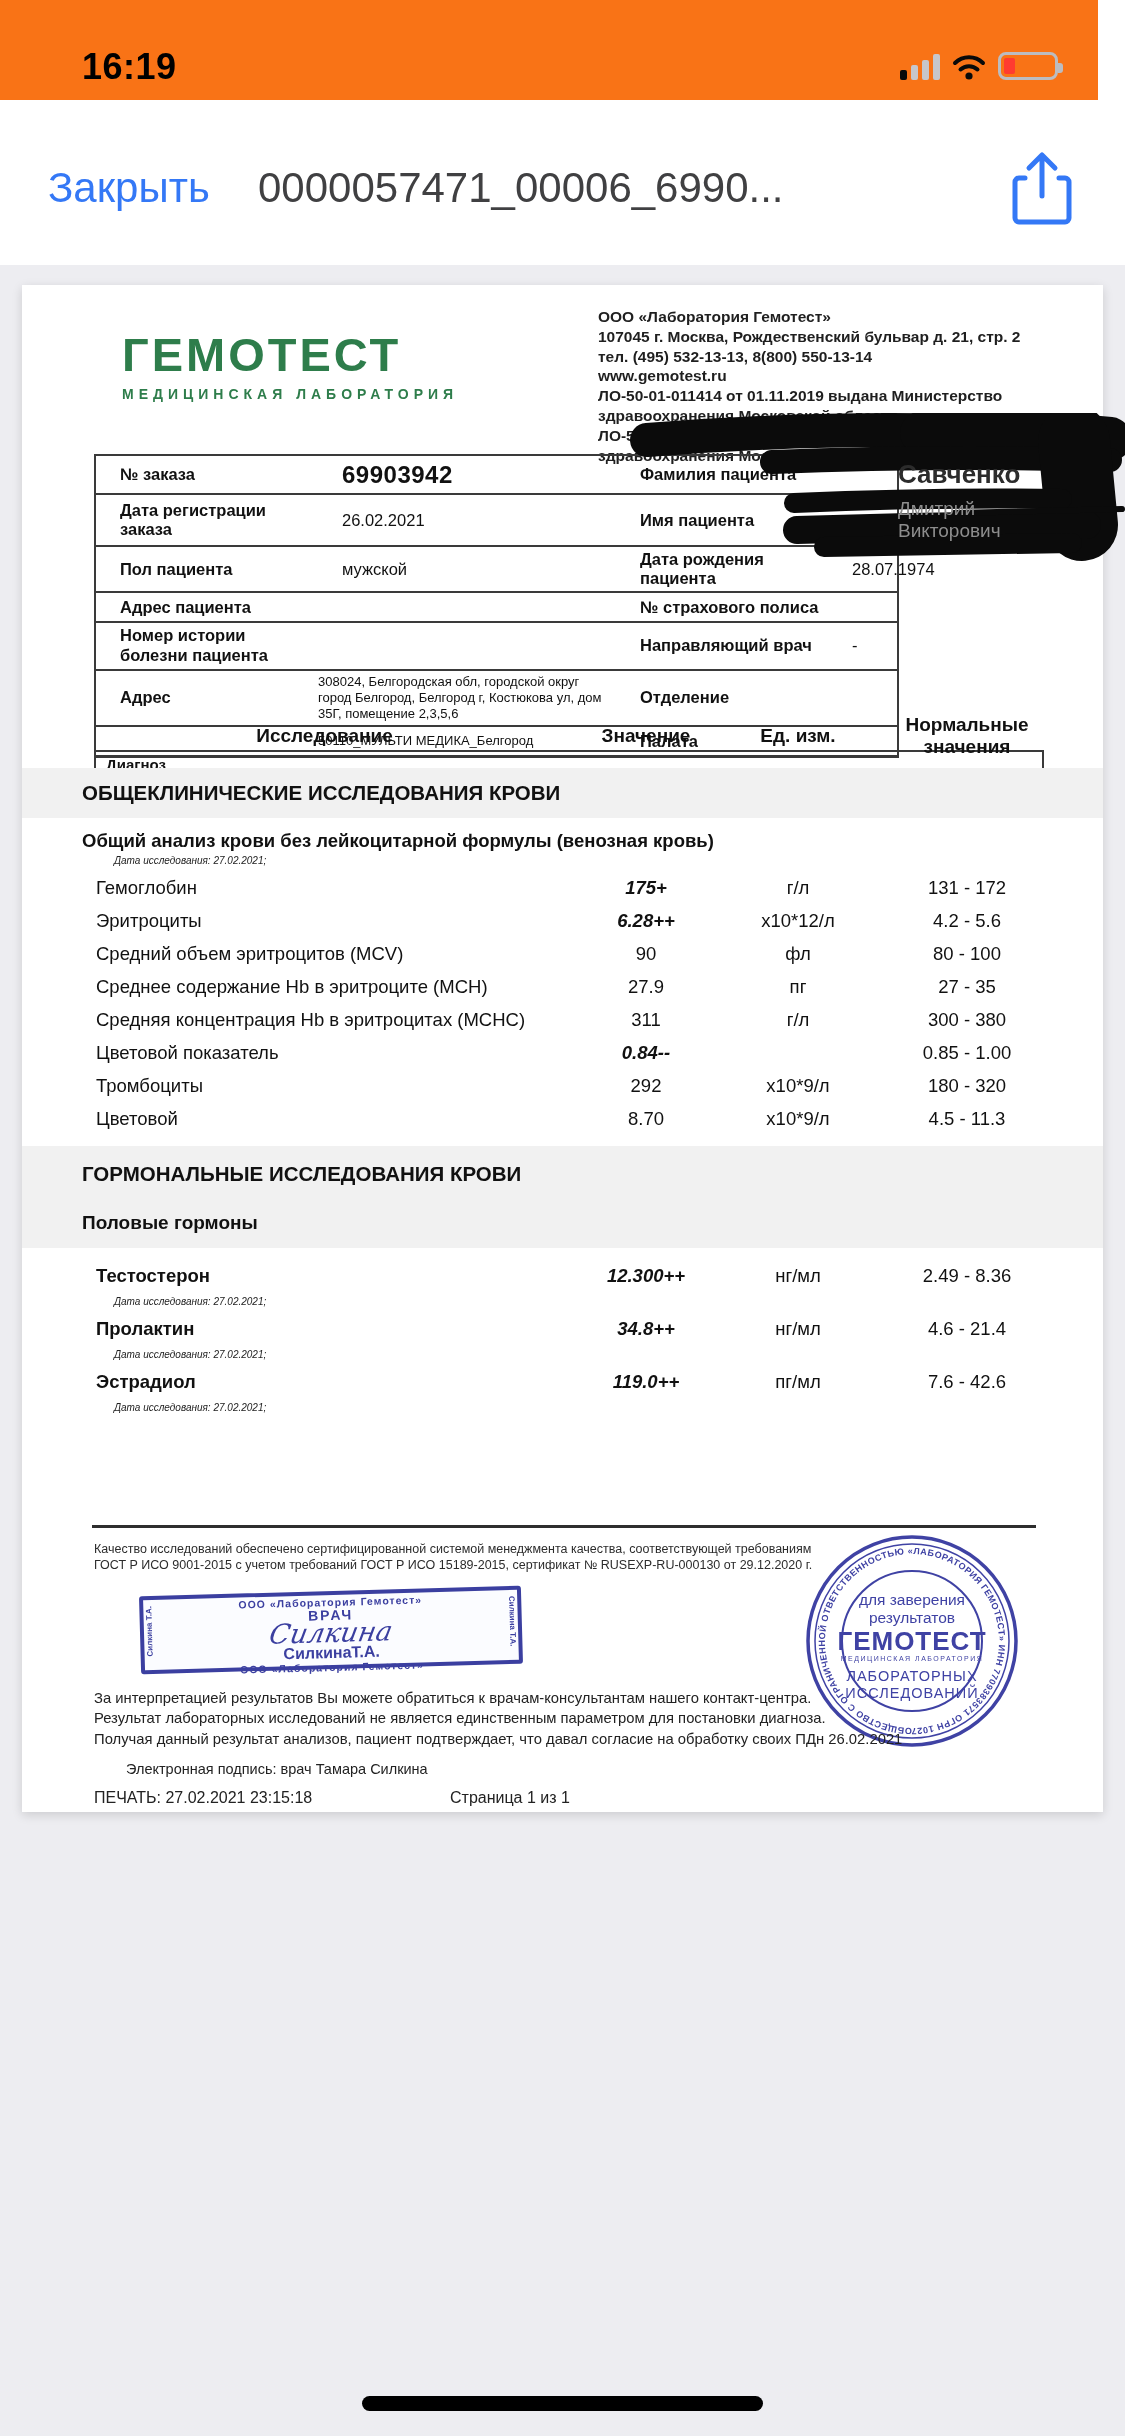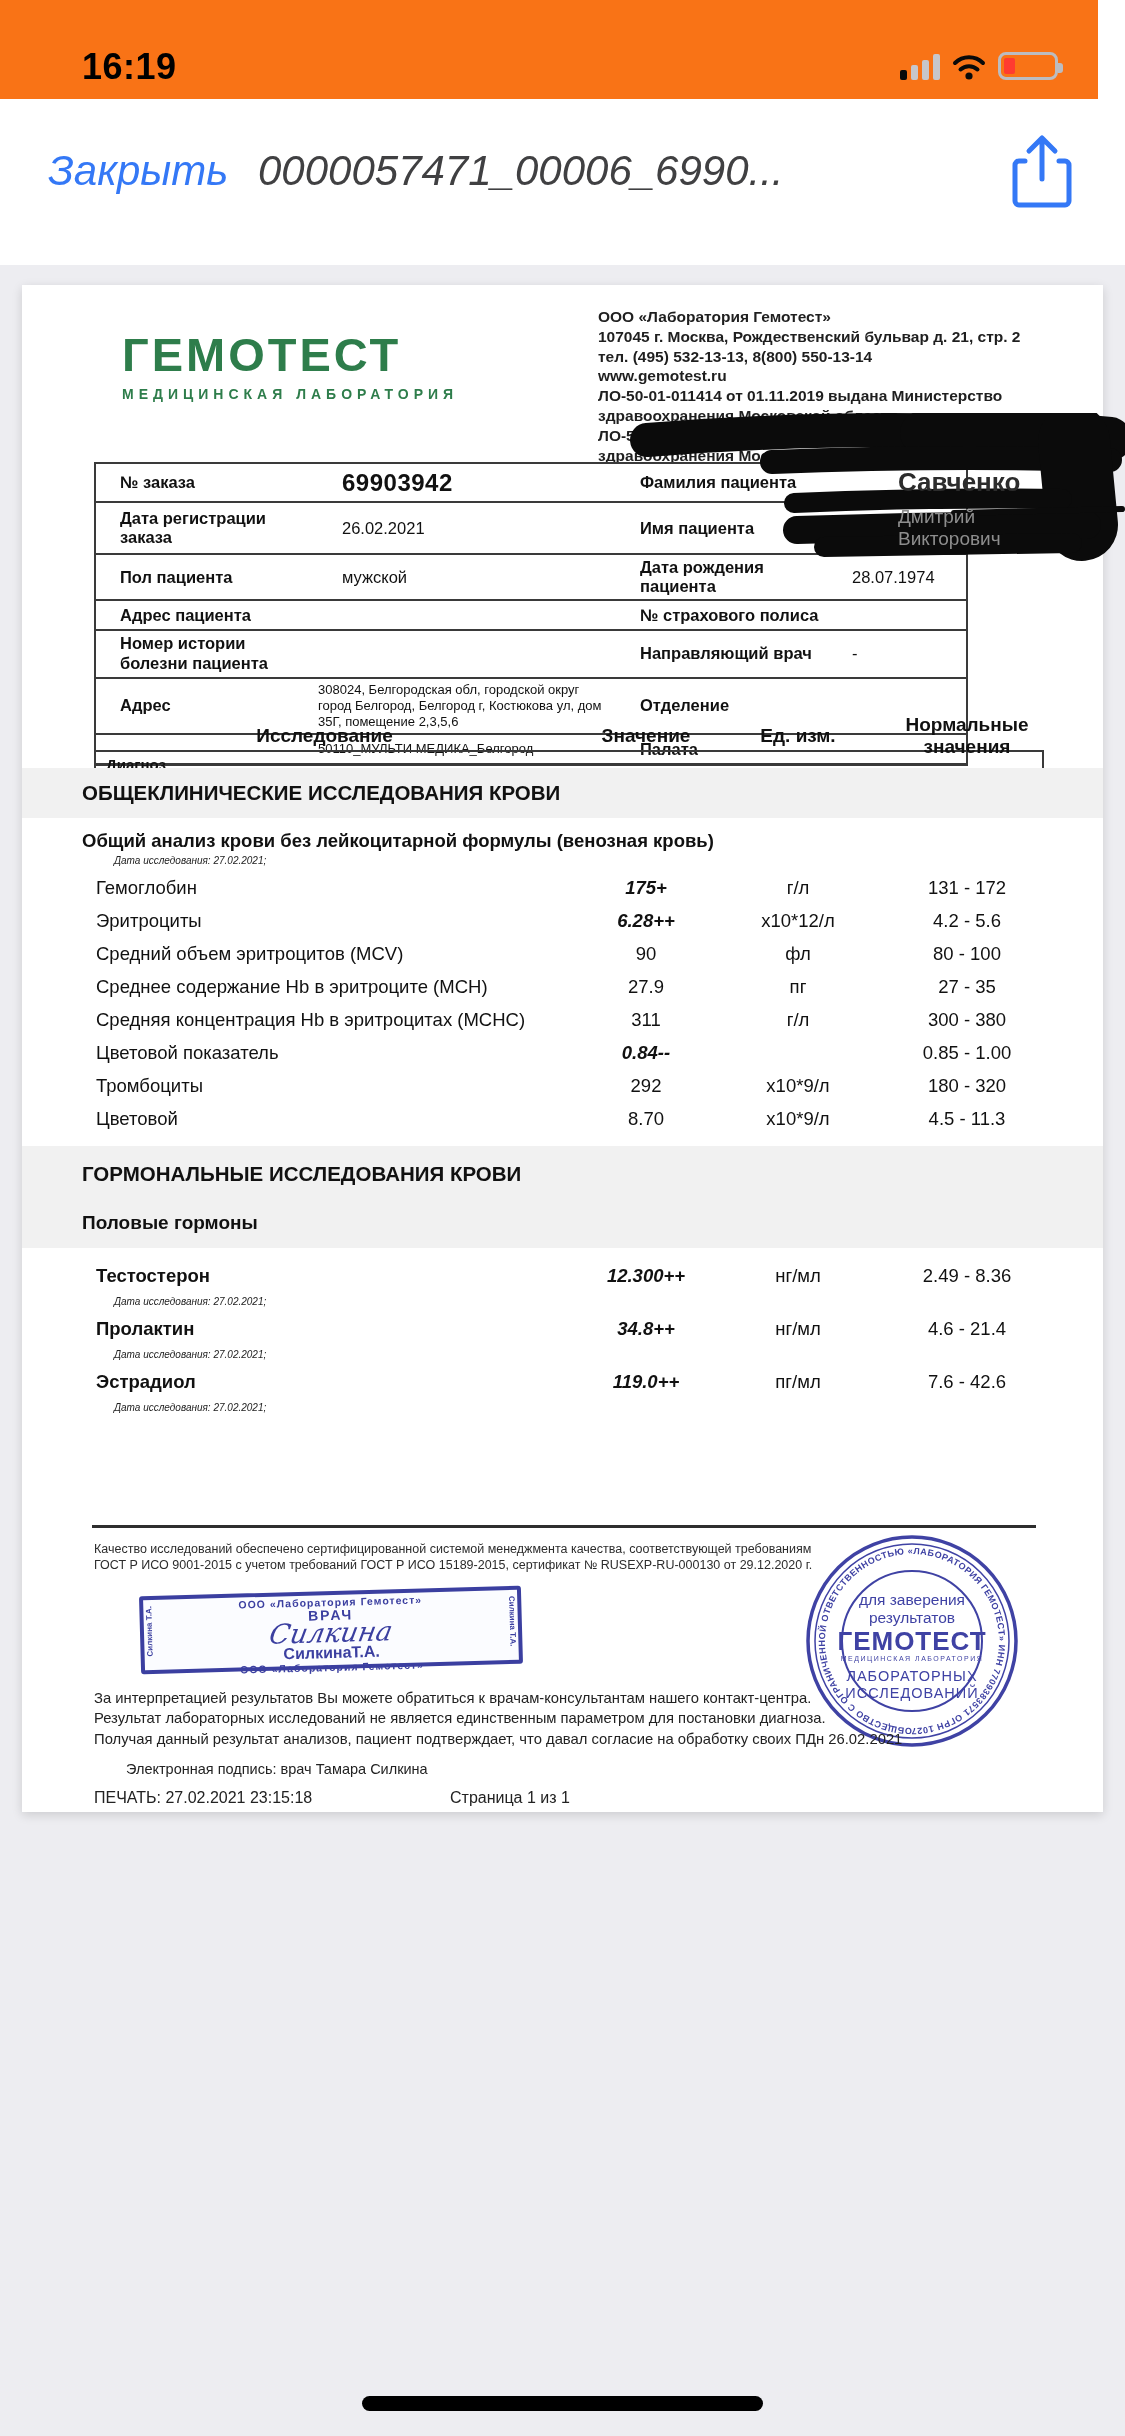--- a/index.html
+++ b/index.html
@@ -12,38 +12,38 @@
   .statusbar { position:absolute; top:0; left:0; width:1098px; height:100px; background:#f97316; }
   .sb-time { position:absolute; left:82px; top:46px; font-size:36px; font-weight:700; color:#000; letter-spacing:.5px; }
   .sb-icons { position:absolute; right:40px; top:52px; display:flex; align-items:flex-end; gap:12px; }
   .cell-bars { display:flex; align-items:flex-end; gap:4px; height:26px; }
   .cell-bars i { display:block; width:7px; border-radius:2px; background:#c7c7cb; }
   .cell-bars i.on { background:#0a0a0a; }
   .b1{height:10px} .b2{height:15px} .b3{height:20px} .b4{height:26px}
   .battery { position:relative; width:60px; height:28px; border:3px solid #bcbcc0; border-radius:8px; }
   .battery .fill { position:absolute; left:3px; top:3px; width:11px; height:16px; background:#ff3b30; border-radius:2px; }
   .battery .nub { position:absolute; right:-8px; top:8px; width:5px; height:10px; background:#bcbcc0; border-radius:0 3px 3px 0; }
-  .navbar { position:absolute; top:99px; left:0; width:1125px; height:165px; background:#fff;font-style:italic; }
+  .navbar { position:absolute; top:116px; left:0; width:1125px; height:165px; background:#fff; }
   .nav-close { position:absolute; left:48px; top:48px; font-size:42px; color:#3478f6; }
   .nav-title { position:absolute; left:258px; top:48px; font-size:42px; color:#404042; font-weight:400; }
   .nav-share { position:absolute; right:52px; top:34px; width:62px; height:76px; }
   
   .viewer { position:absolute; top:265px; left:0; width:1125px; height:2171px; background:#ededf1; }
   .pagecard {
     position:absolute; left:22px; top:20px; width:1081px; height:1527px;
     background:#fff; box-shadow:0 3px 10px rgba(0,0,0,.14);
   }
   
   .logo { position:absolute; left:100px; top:42px; }
   .logo-title { font-size:47px; font-weight:800; color:#2e7d4b; letter-spacing:3px; }
   .logo-sub { font-size:14px; font-weight:700; color:#2e7d4b; letter-spacing:5px; margin-top:4px; }
   .org { position:absolute; left:576px; top:22px; width:502px; font-size:15.5px; font-weight:700; color:#1f1f1f; line-height:1.28; }
   .org div { margin:0; }
   
-  .info { position:absolute; left:72px; top:177px; width:874px; border:2px solid #3a3a3a; border-bottom-width:3px; font-size:16.5px; color:#111; }
+  .info { position:absolute; left:72px; top:169px; width:805px; border:2px solid #3a3a3a; border-bottom-width:3px; font-size:16.5px; color:#111; }
   .irow { display:grid; grid-template-columns:222px 298px 212px 218px; border-top:2px solid #3a3a3a; align-items:center; min-height:30px; }
   .irow:first-child { border-top:none; }
   .icell { padding:3px 6px 3px 24px; }
   .lab { font-weight:700; }
   .val-big { font-size:24px; font-weight:700; letter-spacing:.5px; }
   .val-sm { font-size:13px; padding-left:0; line-height:1.25; }
   .diag { position:absolute; left:72px; top:465px; width:950px; border:2px solid #3a3a3a; height:40px; font-size:15px; font-weight:700; color:#111; padding:4px 10px; }
   
   .scribble { position:absolute; left:560px; top:128px; width:560px; height:150px; z-index:5; pointer-events:none; }
   .redact-surname { position:relative; z-index:6; font-weight:700; font-size:26px; color:#2c2c2c; padding-left:70px; }

